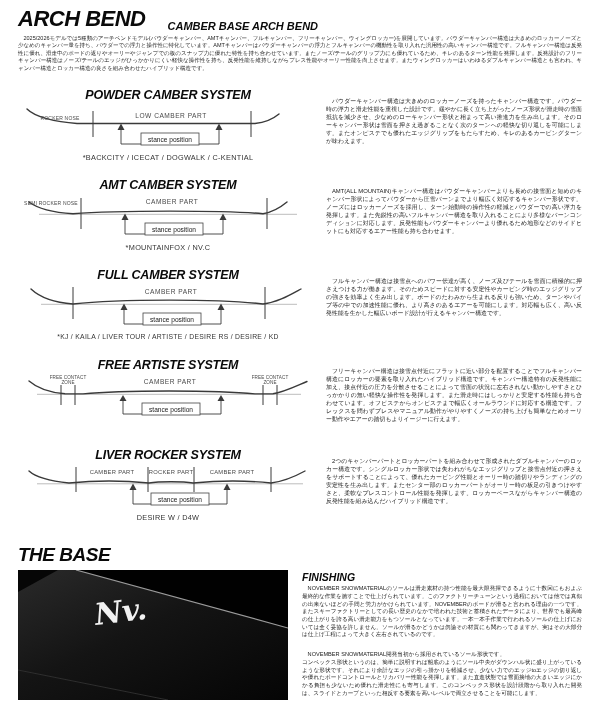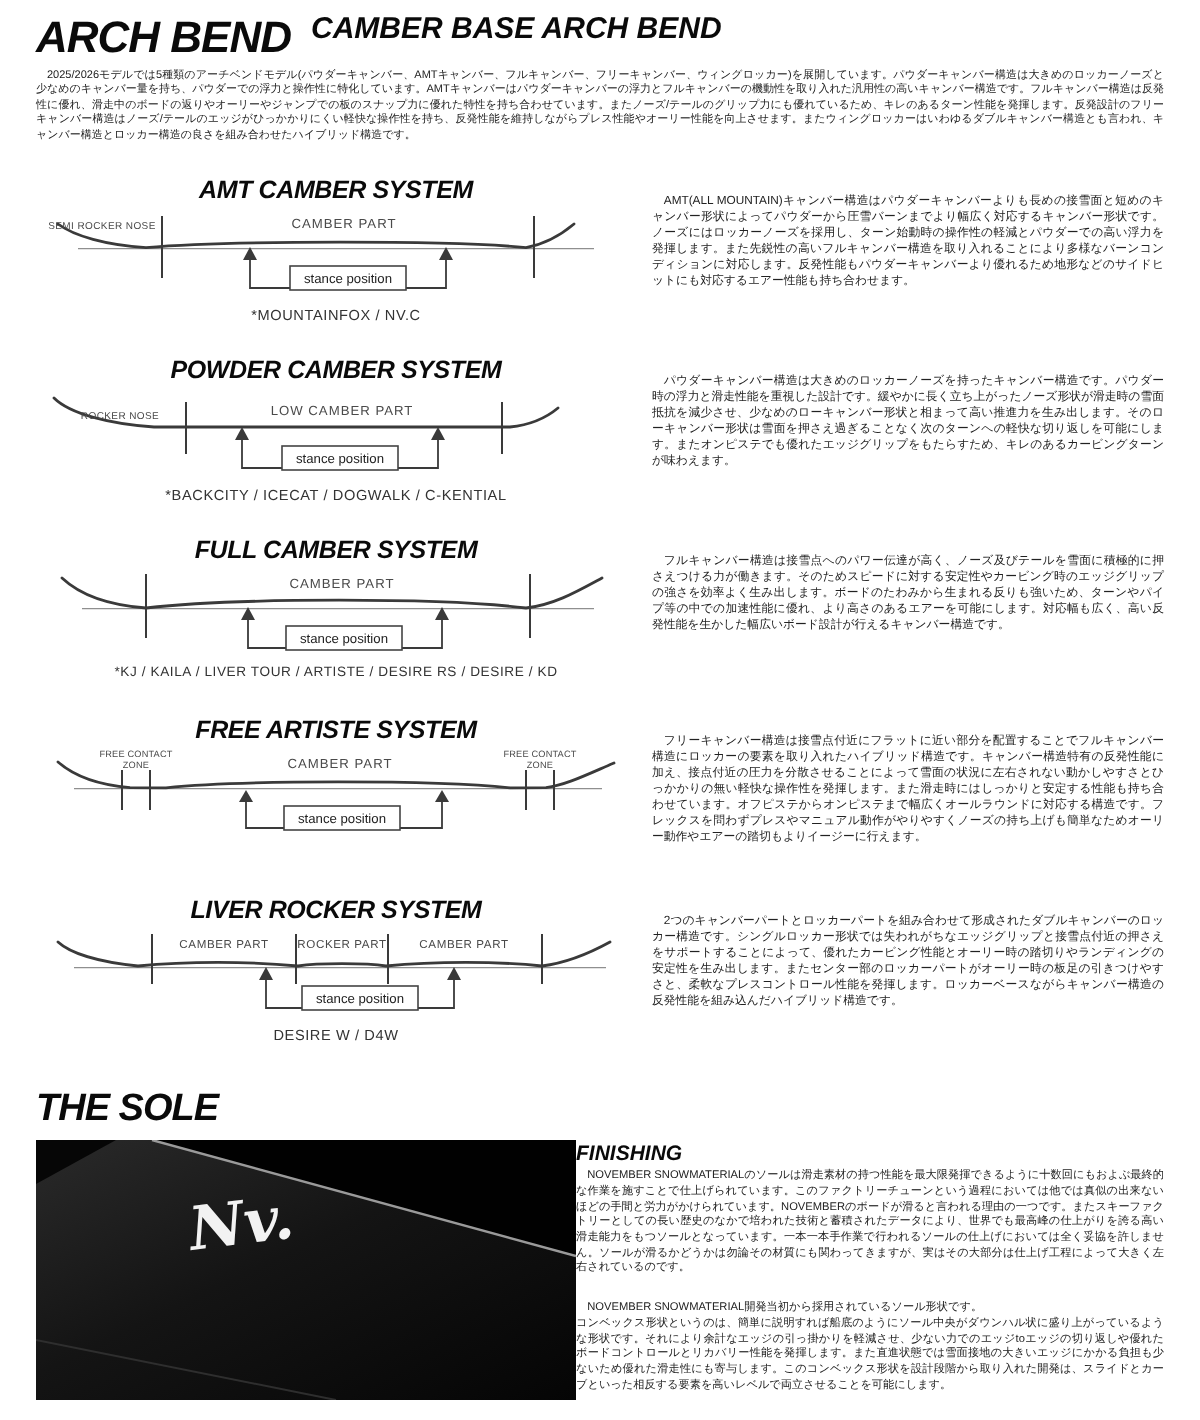--- a/index.html
+++ b/index.html
@@ -3,27 +3,27 @@
 <meta charset="utf-8">
 <style>
   html,body{margin:0;padding:0;background:#ffffff;}
   body{
     width:600px;height:710px;overflow:hidden;position:relative;
     font-family:"Liberation Sans","DejaVu Sans",sans-serif;color:#111;
   }
   .page{padding:6px 18px 0 18px;}
 
   
-  .hdr-row{display:flex;align-items:flex-start;gap:10px;}
+  .hdr-row{display:flex;align-items:flex-end;gap:22px;}
   .hdr-title{
     font-size:22px;font-weight:900;font-style:italic;letter-spacing:-0.5px;
     color:#0a0a0a;white-space:nowrap;
   }
   .hdr-sub{
-    font-size:15px;font-weight:900;font-style:italic;letter-spacing:0px;
+    font-size:11px;font-weight:900;font-style:italic;letter-spacing:0px;
     color:#0a0a0a;white-space:nowrap;
   }
   .intro{
     margin-top:3px;font-size:5.5px;line-height:1.35;color:#222;
     text-align:justify;text-indent:1em;
   }
 
   
   .sections{margin-top:14px;}
   .sec-row{display:flex;height:90px;}
@@ -58,21 +58,21 @@
   .sole{margin-top:8px;}
   .sole-title{
     font-size:19px;font-weight:900;font-style:italic;letter-spacing:-0.5px;color:#0a0a0a;
   }
   .sole-row{display:flex;margin-top:4px;}
   .sole-img{width:270px;flex:0 0 270px;}
   .sole-logo{
     font-size:30px;font-weight:bold;font-style:italic;fill:#f2f2f2;
     font-family:"DejaVu Serif","Liberation Serif",serif;
   }
-  .sole-texts{flex:1;}
+  .sole-texts{flex:1;padding-left:14px;}
   .sole-h{
     font-size:10.5px;font-weight:900;font-style:italic;color:#0a0a0a;margin-top:1px;
   }
   .sole-p{
     font-size:5.6px;line-height:1.38;color:#222;text-align:justify;
     text-indent:1em;margin-top:2px;white-space:pre-line;
   }
   .sole-gap{height:10px;}
 </style>
 </head>
@@ -80,60 +80,60 @@
 
 <div class="page">
 
   <div class="hdr-row">
     <div class="hdr-title">ARCH BEND</div>
     <div class="hdr-sub">CAMBER BASE ARCH BEND</div>
   </div>
   <div class="intro">2025/2026モデルでは5種類のアーチベンドモデル(パウダーキャンバー、AMTキャンバー、フルキャンバー、フリーキャンバー、ウィングロッカー)を展開しています。パウダーキャンバー構造は大きめのロッカーノーズと少なめのキャンバー量を持ち、パウダーでの浮力と操作性に特化しています。AMTキャンバーはパウダーキャンバーの浮力とフルキャンバーの機動性を取り入れた汎用性の高いキャンバー構造です。フルキャンバー構造は反発性に優れ、滑走中のボードの返りやオーリーやジャンプでの板のスナップ力に優れた特性を持ち合わせています。またノーズ/テールのグリップ力にも優れているため、キレのあるターン性能を発揮します。反発設計のフリーキャンバー構造はノーズ/テールのエッジがひっかかりにくい軽快な操作性を持ち、反発性能を維持しながらプレス性能やオーリー性能を向上させます。またウィングロッカーはいわゆるダブルキャンバー構造とも言われ、キャンバー構造とロッカー構造の良さを組み合わせたハイブリッド構造です。</div>
 
   <div class="sections">
+
+    <div class="sec-row">
+      <div class="diagram-col">
+        <div class="sec-title">POWDER CAMBER SYSTEM</div>
+        <svg width="295" height="52" viewBox="0 0 295 52">
+          <path class="board" d="M6,7 C14,15 34,20 56,21.5 L234,21.5 C244,20.5 252,17 258,12"></path>
+          <line class="tick" x1="72" y1="9" x2="72" y2="35"></line>
+          <line class="tick" x1="230" y1="9" x2="230" y2="35"></line>
+          <text class="nose-label" x="39" y="17.5">ROCKER NOSE</text>
+          <text class="part-label" x="150" y="15.5">LOW CAMBER PART</text>
+          <path class="bracket" d="M100,27 L100,42 L198,42 L198,27"></path>
+          <polygon class="ah" points="96.5,28 103.5,28 100,21.5"></polygon>
+          <polygon class="ah" points="194.5,28 201.5,28 198,21.5"></polygon>
+          <rect class="stance-box" x="120" y="31" width="58" height="12"></rect>
+          <text class="stance-text" x="149" y="39.5">stance position</text>
+        </svg>
+        <div class="models">*BACKCITY / ICECAT / DOGWALK / C-KENTIAL</div>
+      </div>
+      <div class="desc-col">パウダーキャンバー構造は大きめのロッカーノーズを持ったキャンバー構造です。パウダー時の浮力と滑走性能を重視した設計です。緩やかに長く立ち上がったノーズ形状が滑走時の雪面抵抗を減少させ、少なめのローキャンバー形状と相まって高い推進力を生み出します。そのローキャンバー形状は雪面を押さえ過ぎることなく次のターンへの軽快な切り返しを可能にします。またオンピステでも優れたエッジグリップをもたらすため、キレのあるカービングターンが味わえます。</div>
+    </div>
 
     <div class="sec-row">
       <div class="diagram-col">
         <div class="sec-title">AMT CAMBER SYSTEM</div>
         <svg width="295" height="52" viewBox="0 0 295 52">
           <line class="base" x1="18" y1="22.3" x2="276" y2="22.3"></line>
           <path class="board" d="M8,10 C16,16 32,20.5 52,21.8 C95,18.2 205,18.2 242,21.8 C252,20 260,15 266,10"></path>
           <line class="tick" x1="60" y1="6" x2="60" y2="37"></line>
           <line class="tick" x1="246" y1="6" x2="246" y2="37"></line>
           <text class="nose-label" x="30" y="12.5">SEMI ROCKER NOSE</text>
           <text class="part-label" x="151" y="12">CAMBER PART</text>
           <path class="bracket" d="M104,27 L104,42 L202,42 L202,27"></path>
           <polygon class="ah" points="100.5,28 107.5,28 104,21.5"></polygon>
           <polygon class="ah" points="198.5,28 205.5,28 202,21.5"></polygon>
           <rect class="stance-box" x="124" y="31" width="58" height="12"></rect>
           <text class="stance-text" x="153" y="39.5">stance position</text>
         </svg>
         <div class="models">*MOUNTAINFOX / NV.C</div>
       </div>
       <div class="desc-col">AMT(ALL MOUNTAIN)キャンバー構造はパウダーキャンバーよりも長めの接雪面と短めのキャンバー形状によってパウダーから圧雪バーンまでより幅広く対応するキャンバー形状です。ノーズにはロッカーノーズを採用し、ターン始動時の操作性の軽減とパウダーでの高い浮力を発揮します。また先鋭性の高いフルキャンバー構造を取り入れることにより多様なバーンコンディションに対応します。反発性能もパウダーキャンバーより優れるため地形などのサイドヒットにも対応するエアー性能も持ち合わせます。</div>
-    </div>
-
-    <div class="sec-row">
-      <div class="diagram-col">
-        <div class="sec-title">POWDER CAMBER SYSTEM</div>
-        <svg width="295" height="52" viewBox="0 0 295 52">
-          <path class="board" d="M6,7 C14,15 34,20 56,21.5 L234,21.5 C244,20.5 252,17 258,12"></path>
-          <line class="tick" x1="72" y1="9" x2="72" y2="35"></line>
-          <line class="tick" x1="230" y1="9" x2="230" y2="35"></line>
-          <text class="nose-label" x="39" y="17.5">ROCKER NOSE</text>
-          <text class="part-label" x="150" y="15.5">LOW CAMBER PART</text>
-          <path class="bracket" d="M100,27 L100,42 L198,42 L198,27"></path>
-          <polygon class="ah" points="96.5,28 103.5,28 100,21.5"></polygon>
-          <polygon class="ah" points="194.5,28 201.5,28 198,21.5"></polygon>
-          <rect class="stance-box" x="120" y="31" width="58" height="12"></rect>
-          <text class="stance-text" x="149" y="39.5">stance position</text>
-        </svg>
-        <div class="models">*BACKCITY / ICECAT / DOGWALK / C-KENTIAL</div>
-      </div>
-      <div class="desc-col">パウダーキャンバー構造は大きめのロッカーノーズを持ったキャンバー構造です。パウダー時の浮力と滑走性能を重視した設計です。緩やかに長く立ち上がったノーズ形状が滑走時の雪面抵抗を減少させ、少なめのローキャンバー形状と相まって高い推進力を生み出します。そのローキャンバー形状は雪面を押さえ過ぎることなく次のターンへの軽快な切り返しを可能にします。またオンピステでも優れたエッジグリップをもたらすため、キレのあるカービングターンが味わえます。</div>
     </div>
 
     <div class="sec-row">
       <div class="diagram-col">
         <div class="sec-title">FULL CAMBER SYSTEM</div>
         <svg width="295" height="52" viewBox="0 0 295 52">
           <line class="base" x1="20" y1="22.3" x2="276" y2="22.3"></line>
           <path class="board" d="M10,7 C18,14.5 32,20.5 52,22 C98,16.8 200,16.8 242,22 C256,20.5 268,13.5 280,7"></path>
           <line class="tick" x1="52" y1="5" x2="52" y2="37"></line>
           <line class="tick" x1="244" y1="5" x2="244" y2="37"></line>
@@ -194,21 +194,21 @@
           <text class="stance-text" x="159" y="39.5">stance position</text>
         </svg>
         <div class="models">DESIRE W / D4W</div>
       </div>
       <div class="desc-col">2つのキャンバーパートとロッカーパートを組み合わせて形成されたダブルキャンバーのロッカー構造です。シングルロッカー形状では失われがちなエッジグリップと接雪点付近の押さえをサポートすることによって、優れたカービング性能とオーリー時の踏切りやランディングの安定性を生み出します。またセンター部のロッカーパートがオーリー時の板足の引きつけやすさと、柔軟なプレスコントロール性能を発揮します。ロッカーベースながらキャンバー構造の反発性能を組み込んだハイブリッド構造です。</div>
     </div>
 
   </div>
 
   <div class="sole">
-    <div class="sole-title">THE SOLE</div>
+    <div class="sole-title">THE BASE</div>
     <div class="sole-row">
       <div class="sole-img">
         <svg width="270" height="130" viewBox="0 0 270 130">
           <defs>
             <linearGradient id="soleGrad" x1="0" y1="0" x2="1" y2="1">
               <stop offset="0" stop-color="#2a2a2a"></stop>
               <stop offset="0.45" stop-color="#141414"></stop>
               <stop offset="1" stop-color="#050505"></stop>
             </linearGradient>
           </defs>

